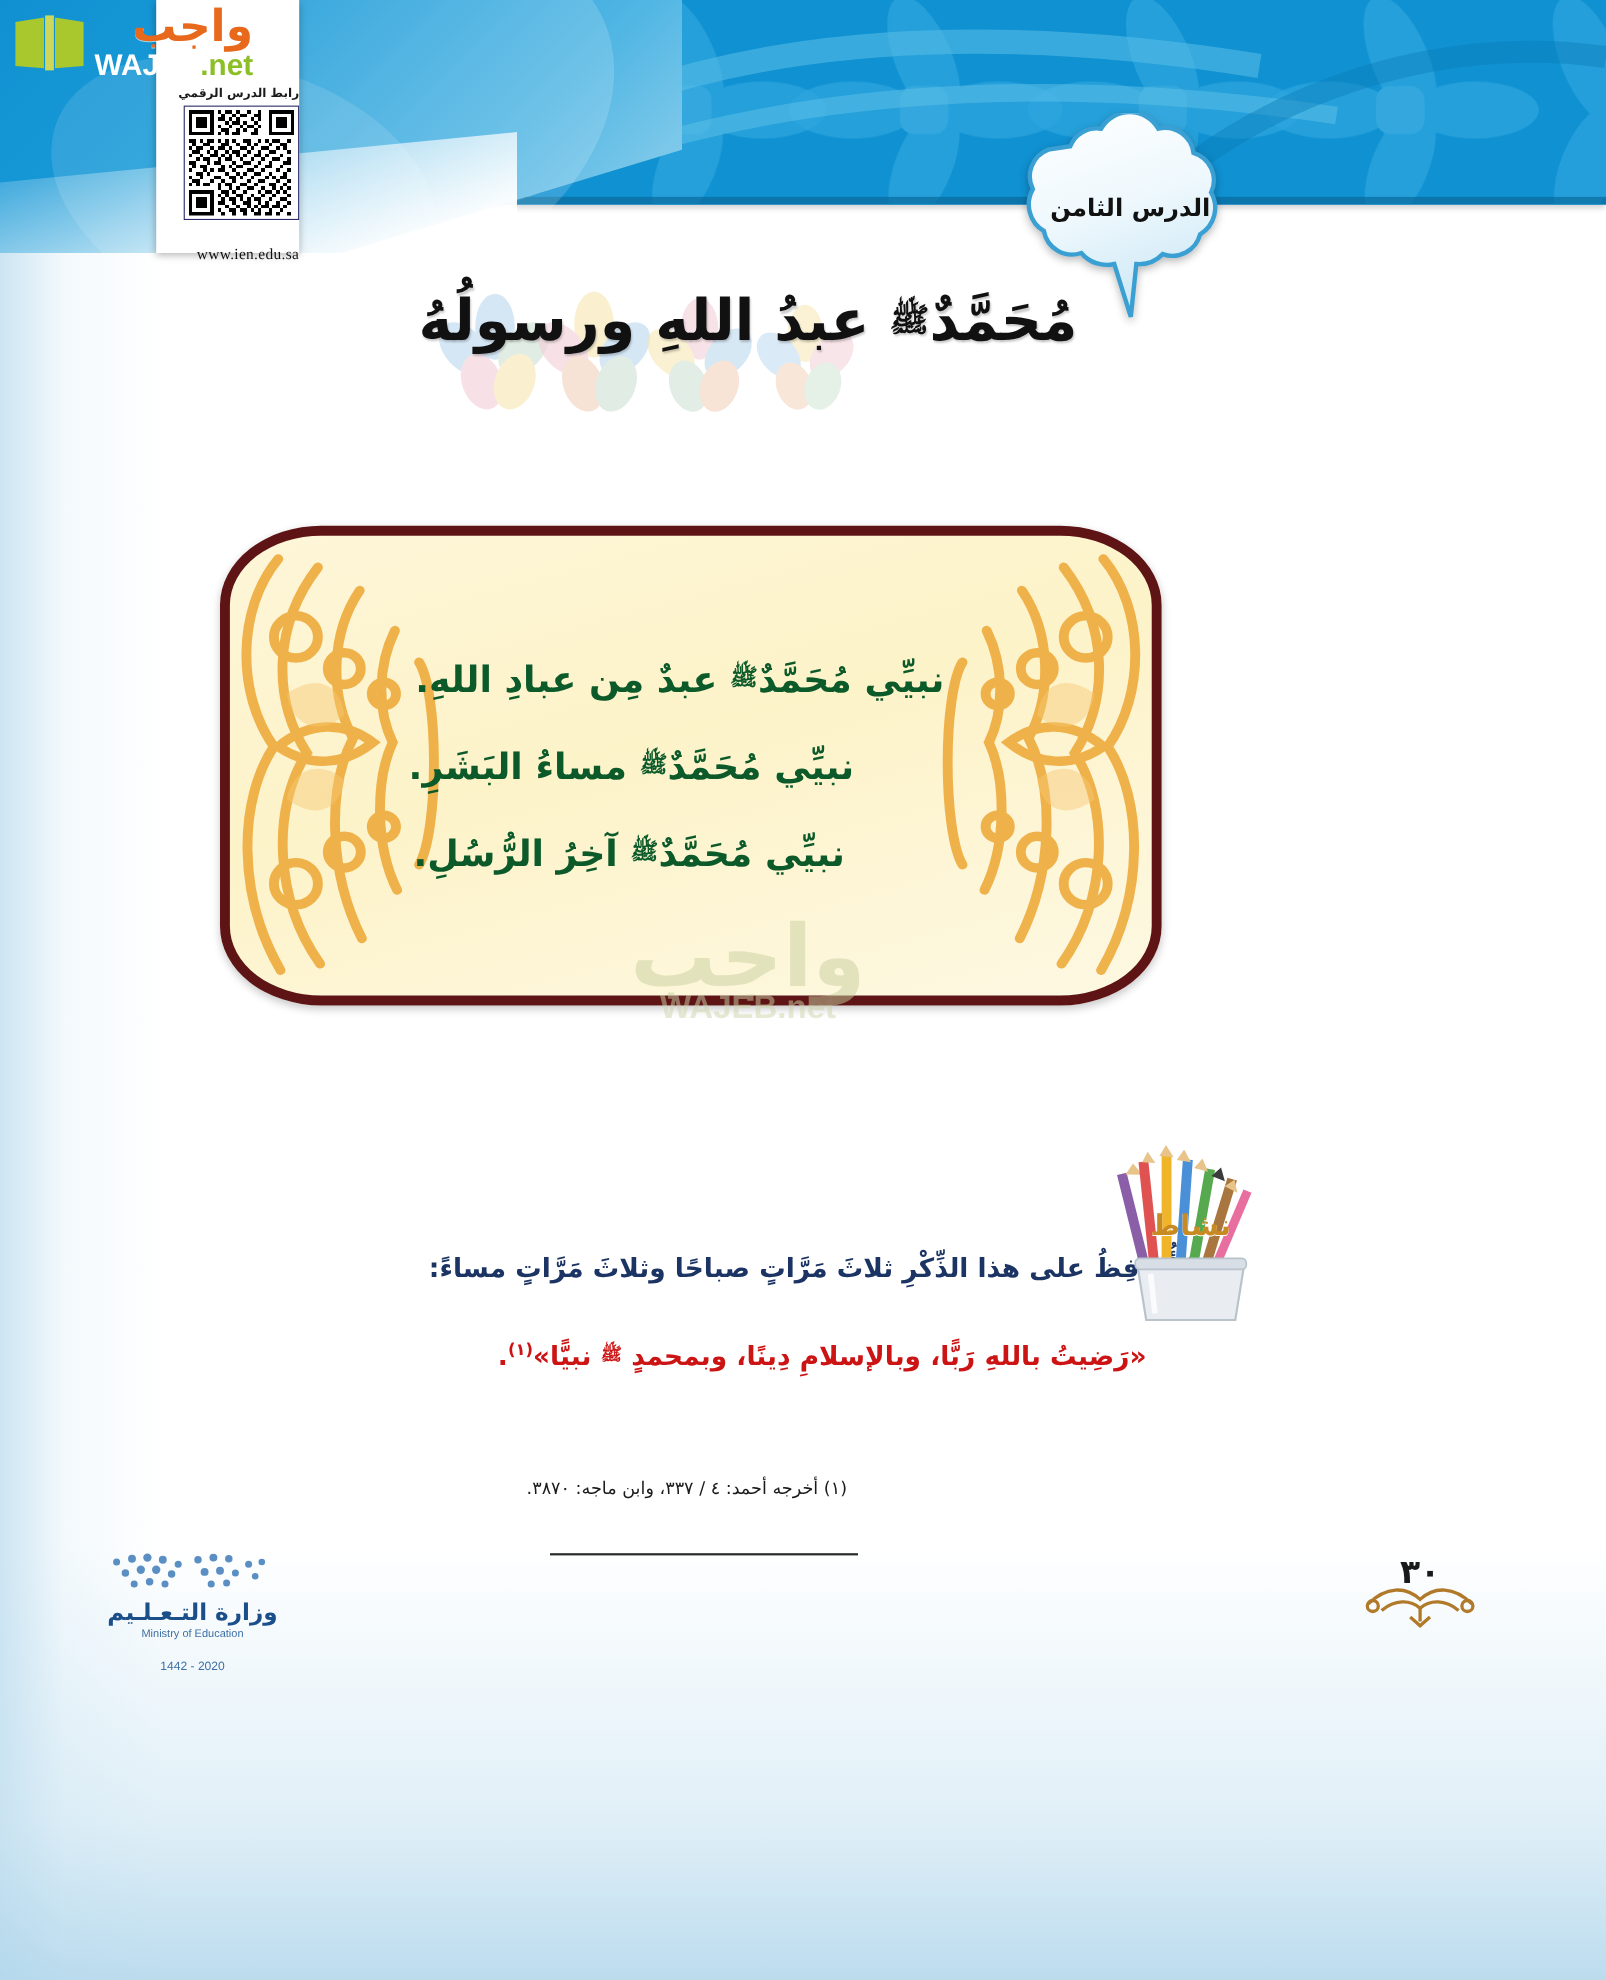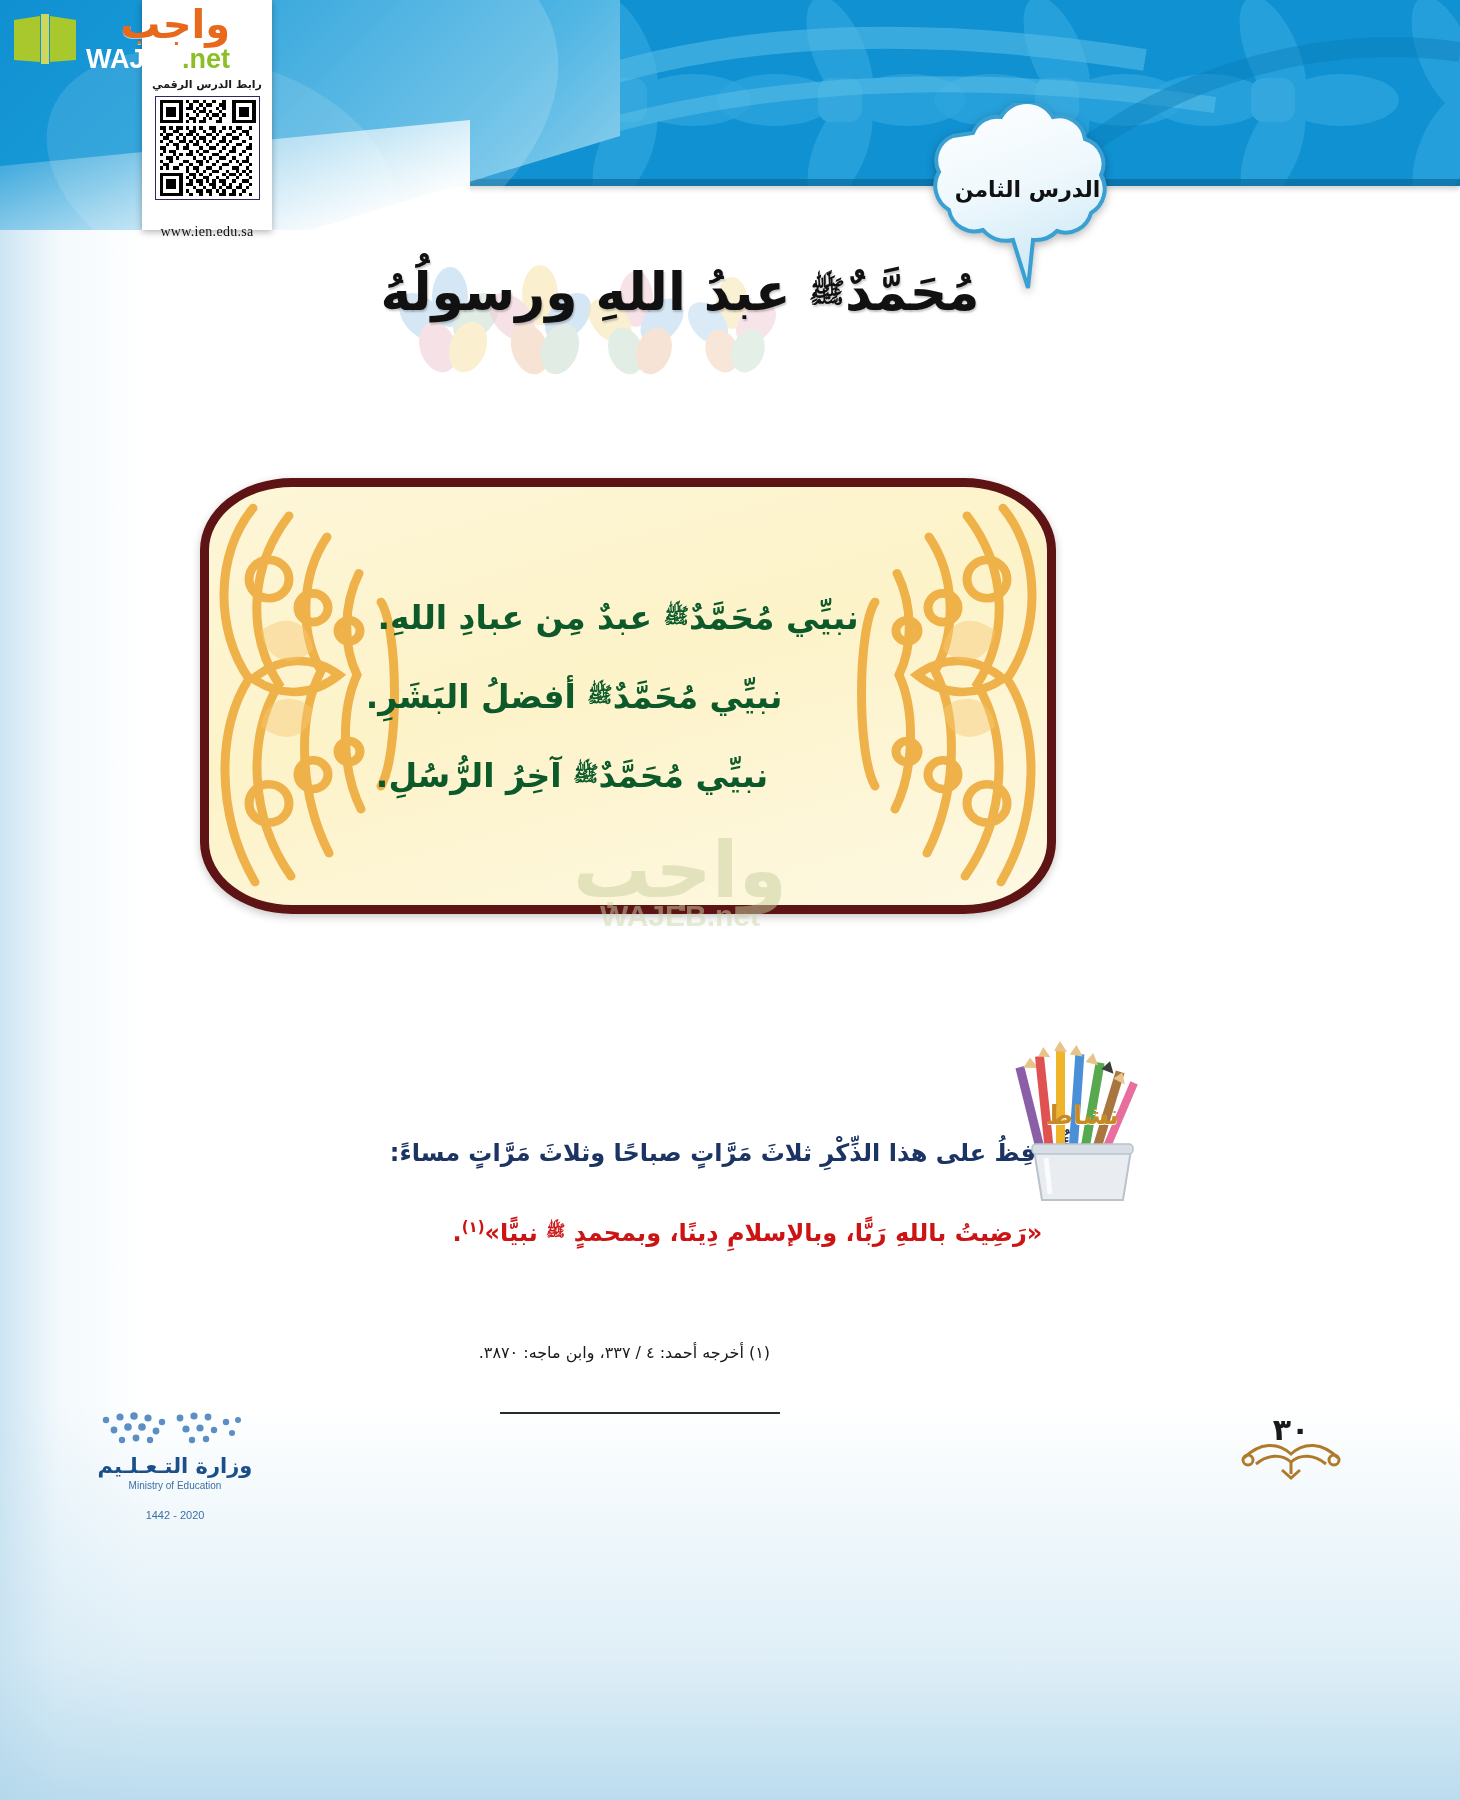--- a/index.html
+++ b/index.html
@@ -60,21 +60,21 @@
     box-shadow:0 3px 5px rgba(0,0,0,.18);
   }
   .banner .pat{position:absolute;inset:0;opacity:1;}
   .banner-base{position:absolute;inset:0;background:#1091d2;}
   .banner-bottomline{position:absolute;left:0;bottom:0;width:100%;height:7px;background:#0b6e9f;opacity:.75;}
 
   
   .qr-card{
     position:absolute;left:142px;top:0;width:130px;height:230px;
     background:#fff;box-shadow:0 2px 7px rgba(0,0,0,.30);z-index:12;
-    display:flex;flex-direction:column;align-items:center;padding-top:78px;
+    display:flex;flex-direction:column;align-items:flex-start;padding-top:78px;
   }
   .qr-label{font-family:"DejaVu Sans",sans-serif;font-size:11px;font-weight:700;color:#1b1b1b;margin-bottom:5px;}
   .qr-box{width:105px;height:104px;border:1px solid #2a2a6a;padding:3px;background:#fff;}
   .qr-img{width:100%;height:100%;}
   .qr-url{font-family:"Liberation Serif",serif;font-size:14px;color:#111;margin-top:24px;letter-spacing:.3px;}
 
   
   .lesson-badge{position:absolute;left:925px;top:103px;width:205px;height:200px;z-index:13;}
   .lesson-badge svg{position:absolute;inset:0;width:100%;height:100%;
     filter:drop-shadow(0 3px 4px rgba(0,0,0,.28));}
@@ -575,21 +575,21 @@
         <path d="M52 150 C 78 130, 100 140, 104 170 C 84 190, 56 182, 52 150 Z"></path>
         <path d="M52 250 C 78 270, 100 260, 104 232 C 84 212, 56 220, 52 250 Z"></path>
       </g>
     </svg>
 
     <div class="lines">
       <div class="cline l1">
         <span>نبيِّي مُحَمَّدٌ</span><span class="slw">ﷺ</span> <span>عبدٌ مِن عبادِ اللهِ.</span>
       </div>
       <div class="cline l2">
-        <span>نبيِّي مُحَمَّدٌ</span><span class="slw">ﷺ</span> <span>أفضلُ البَشَرِ.</span>
+        <span>نبيِّي مُحَمَّدٌ</span><span class="slw">ﷺ</span> <span>مساءُ البَشَرِ.</span>
       </div>
       <div class="cline l3">
         <span>نبيِّي مُحَمَّدٌ</span><span class="slw">ﷺ</span> <span>آخِرُ الرُّسُلِ.</span>
       </div>
     </div>
   </div>
 
   <div class="wm-mid">
     <div class="ar">واجب</div>
     <div class="en">WAJEB.net</div>

